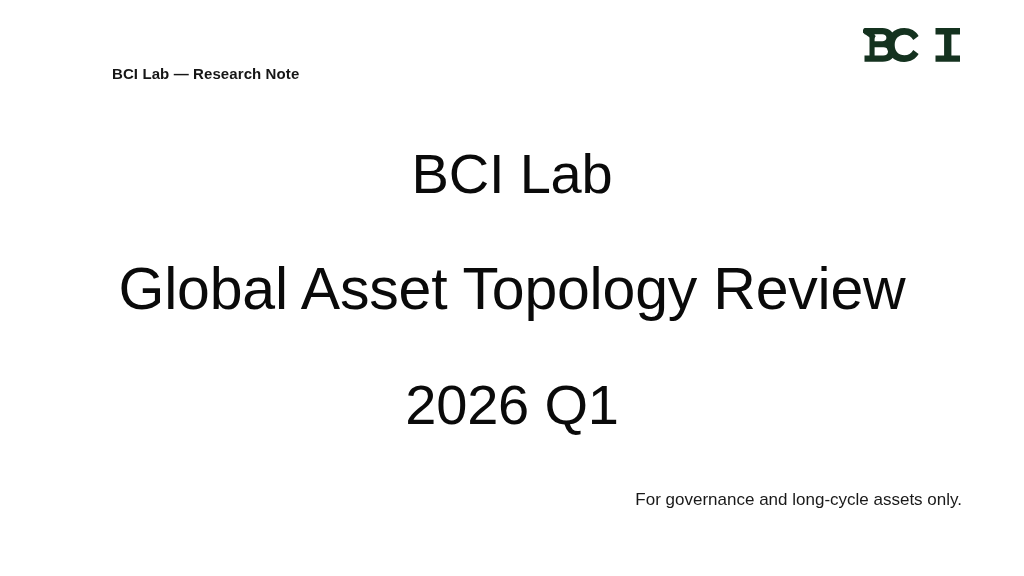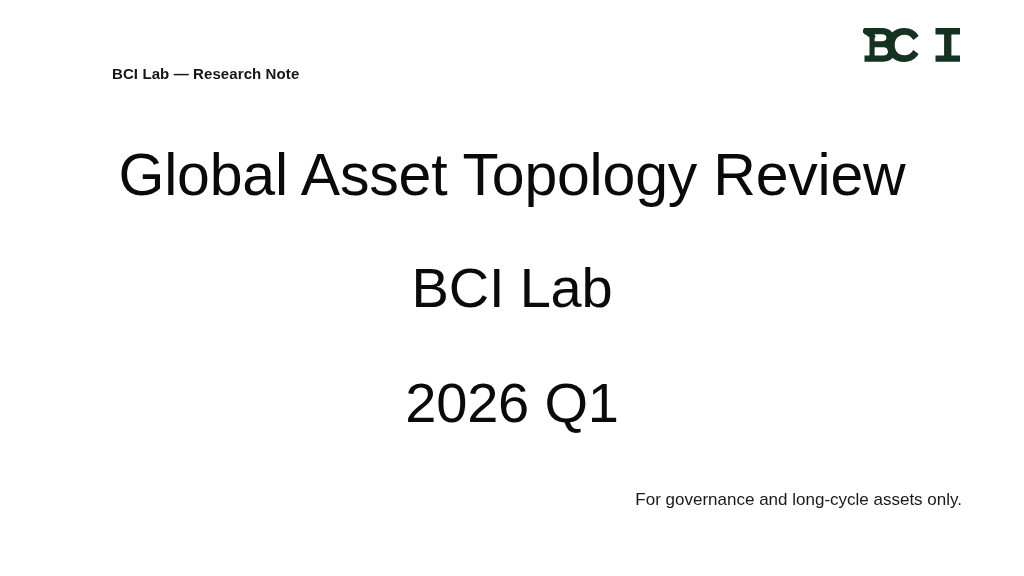--- a/index.html
+++ b/index.html
@@ -113,20 +113,20 @@
                  c0 6.1 3.9 10.3 9.7 10.3 c3.8 0 6.9 -1.8 8.9 -5.3 l5.3 4.1
                  c-2.9 5.0 -8.0 7.9 -14.4 7.9 c-10.1 0 -17.2 -7.0 -17.2 -17.0
                  c0 -10.0 7.1 -17.0 17.2 -17.0 c6.4 0 11.5 2.9 14.4 7.9 z" transform="translate(-1,0)"></path>
 
         <path d="M60.5 2.0 h24.5 v6.4 h-8.6 v21.2 h8.6 v6.2 h-24.5 v-6.2 h8.6 v-21.2 h-8.6 z" transform="translate(12,0)"></path>
       </g>
     </svg>
   </div>
 
   <div class="title-block">
+    <span class="title-line title-line-1">BCI Lab</span>
     <span class="title-line title-line-2">Global Asset Topology Review</span>
-    <span class="title-line title-line-1">BCI Lab</span>
     <span class="title-line title-line-3">2026 Q1</span>
   </div>
 
   <div class="footer-note">For governance and long-cycle assets only.</div>
 
 </div>
 
 </body></html>

